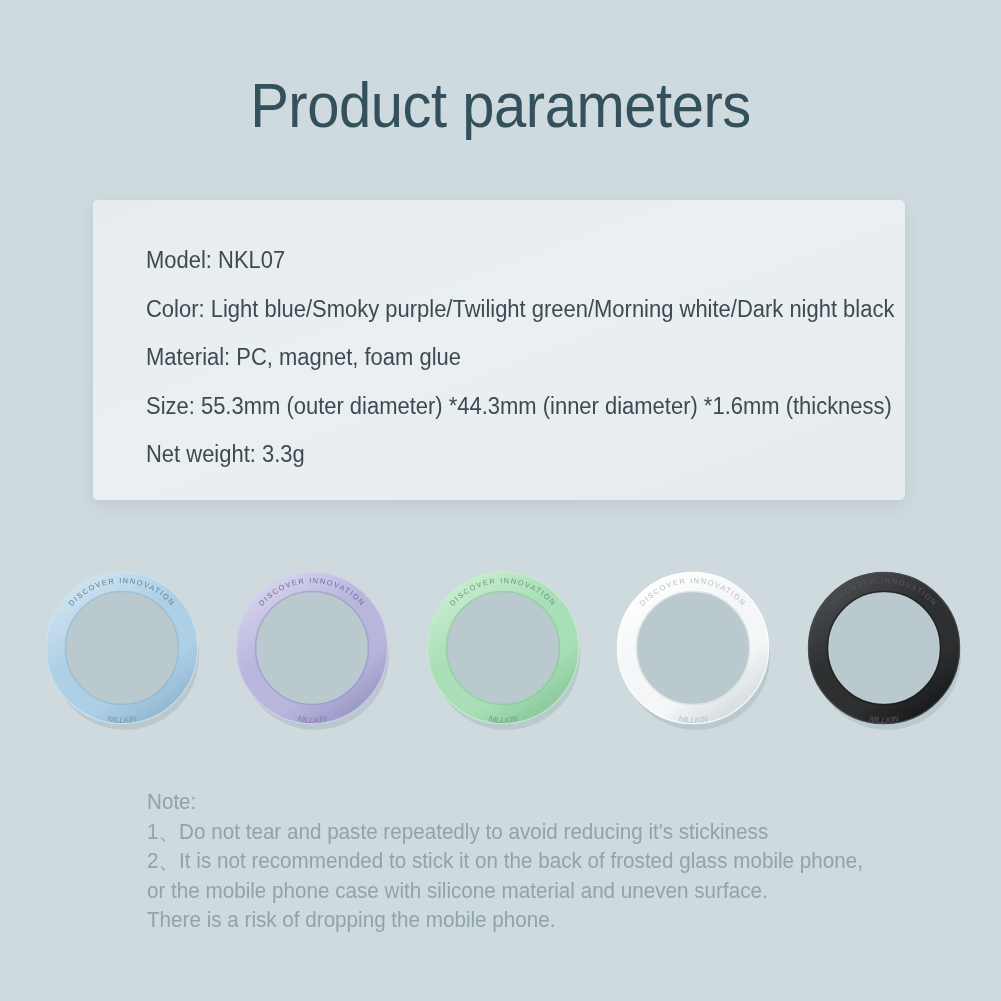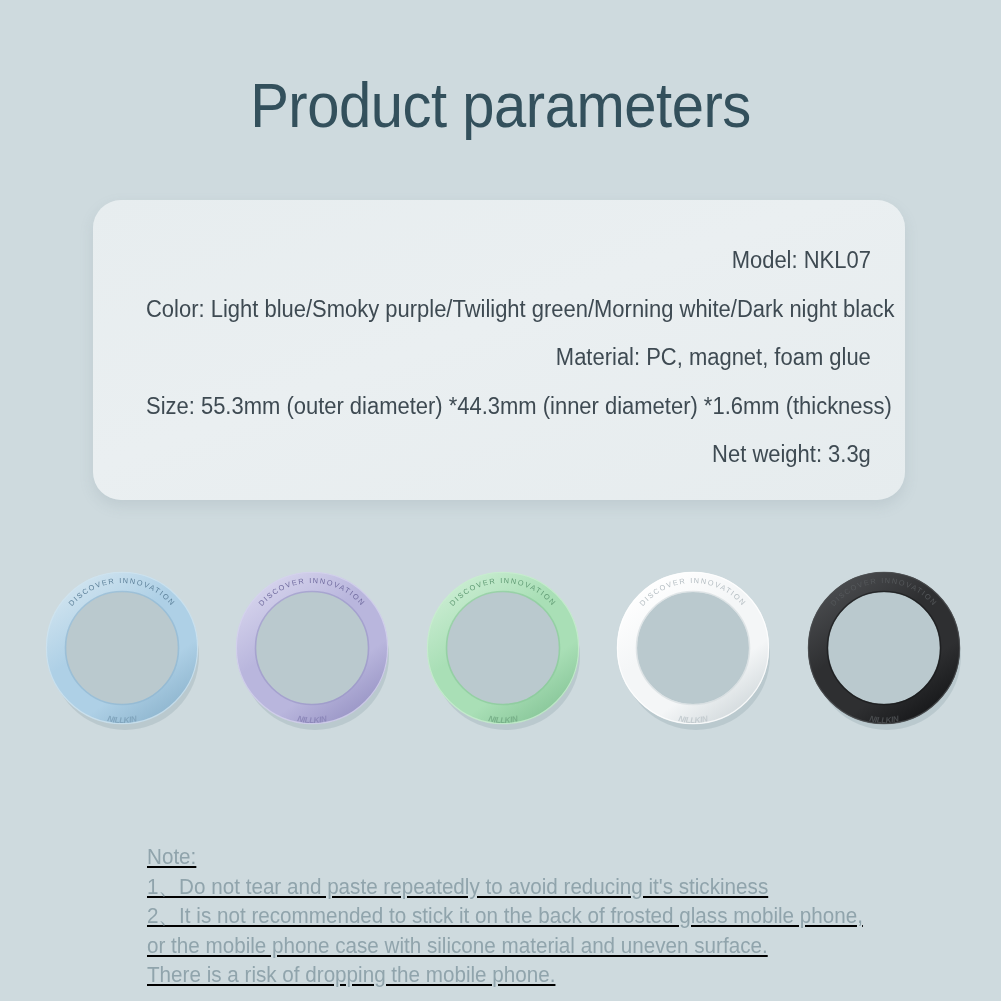--- a/index.html
+++ b/index.html
@@ -31,25 +31,24 @@
     transform: scaleX(0.92);
   }
 
   
   .spec-card {
     position: absolute;
     left: 93px;
     top: 200px;
     width: 812px;
     height: 300px;
-    border-radius: 28px;
+    border-radius: 5px;
     background: linear-gradient(160deg, #e7edef 0%, #eaeff1 45%, #e6ecee 100%);
     box-shadow: 0 6px 14px rgba(120, 140, 148, 0.18);
     padding: 36px 0 0 53px;
-    text-align: right;
   }
 
   .spec-line {
     font-size: 23px;
     line-height: 48.5px;
     color: #3e4a52;
     white-space: nowrap;
     transform: scaleX(0.955);
     transform-origin: left center;
   }
@@ -69,23 +68,22 @@
     width: 158px;
     height: 170px;
   }
 
   .ring-svg { display: block; width: 158px; height: 170px; }
 
   
   .notes {
     position: absolute;
     left: 147px;
-    top: 843px;
+    top: 788px;
     width: 760px;
-    text-decoration: underline;
   }
 
   .note-line {
     font-size: 21.5px;
     line-height: 29.5px;
     color: #90a4ac;
     white-space: nowrap;
     transform: scaleX(0.96);
     transform-origin: left center;
   }

